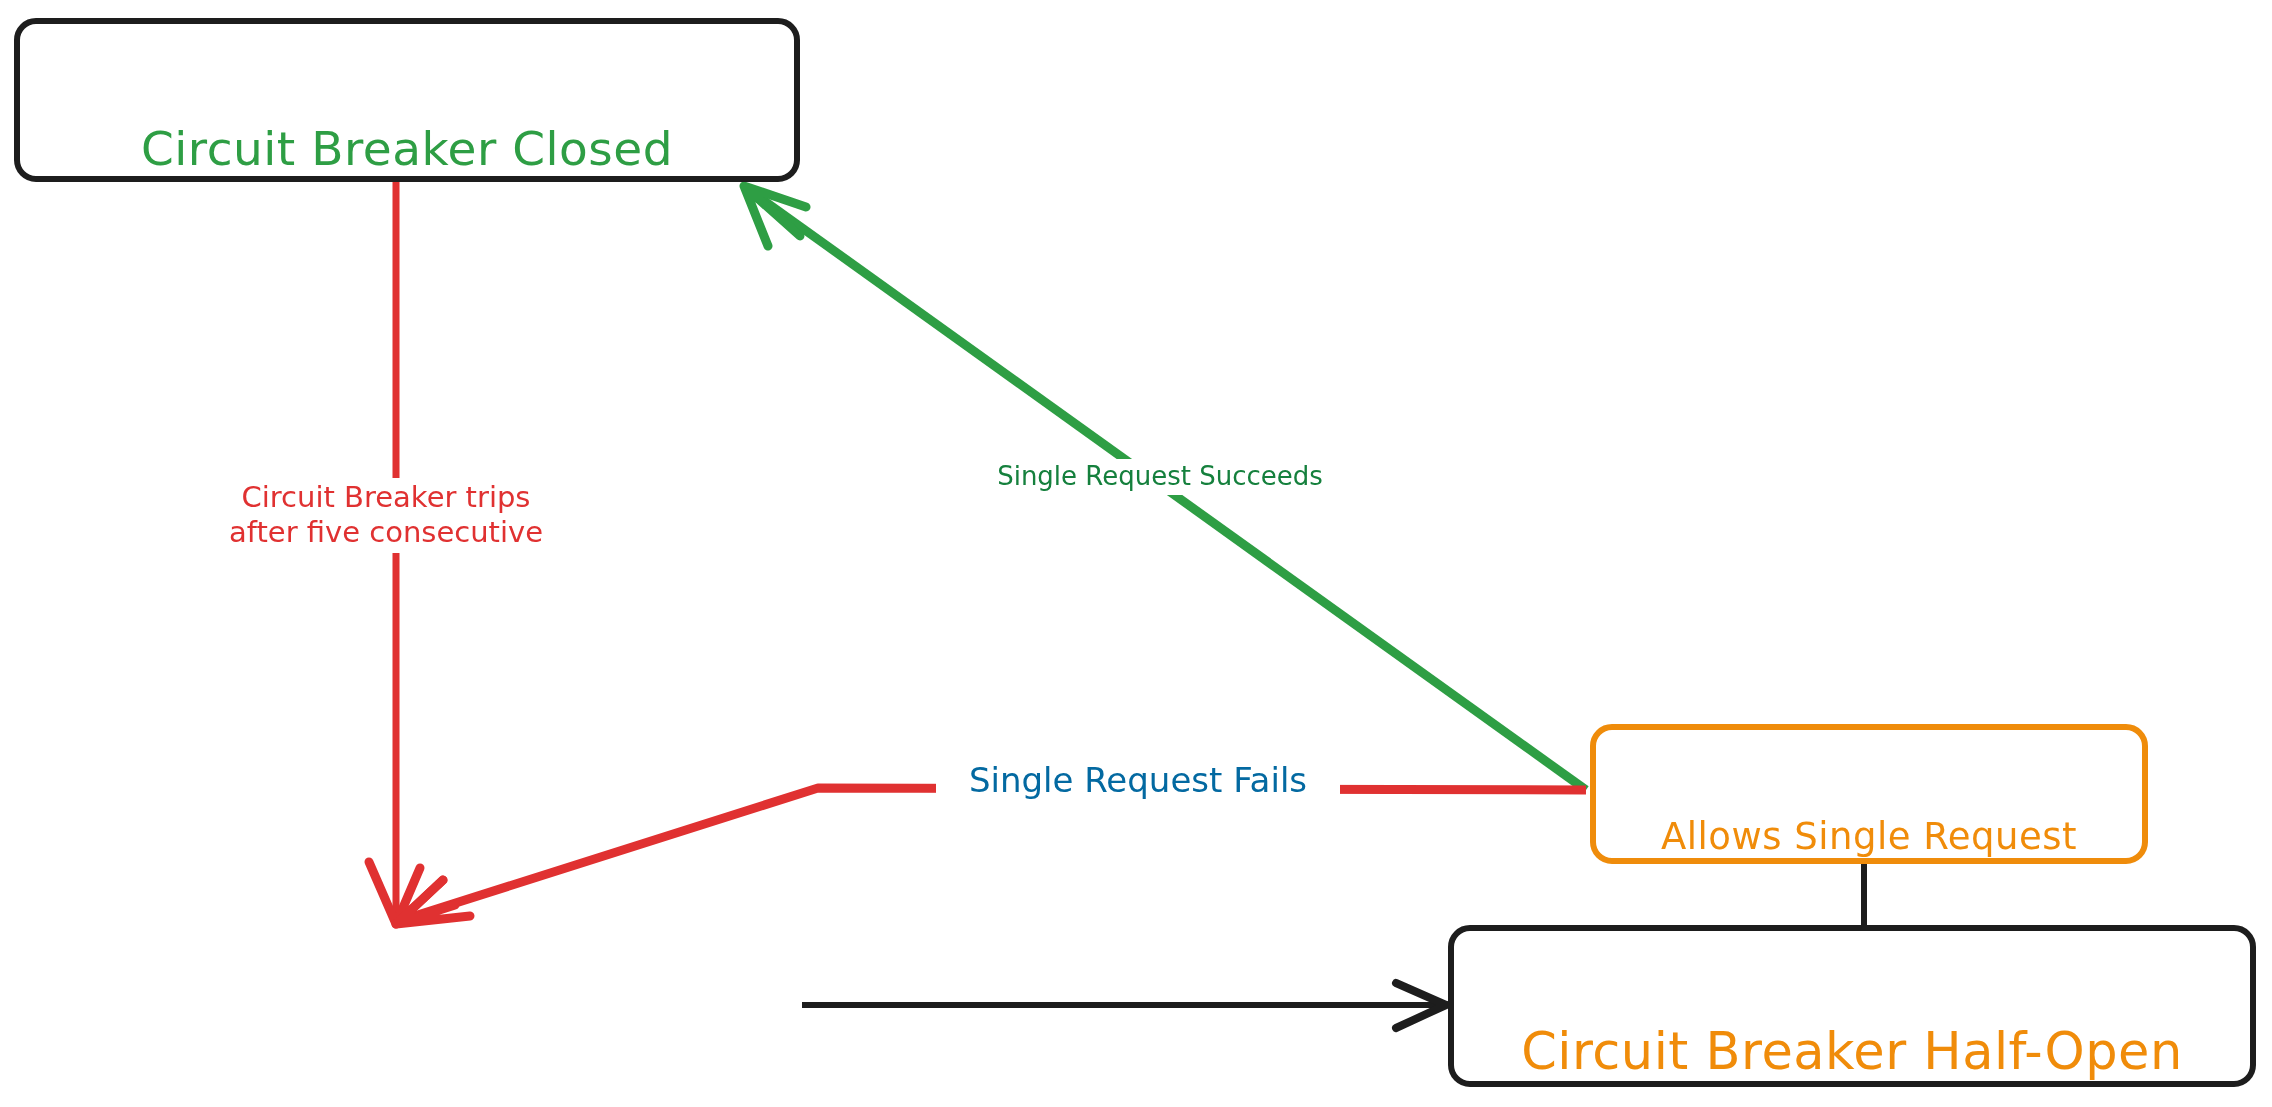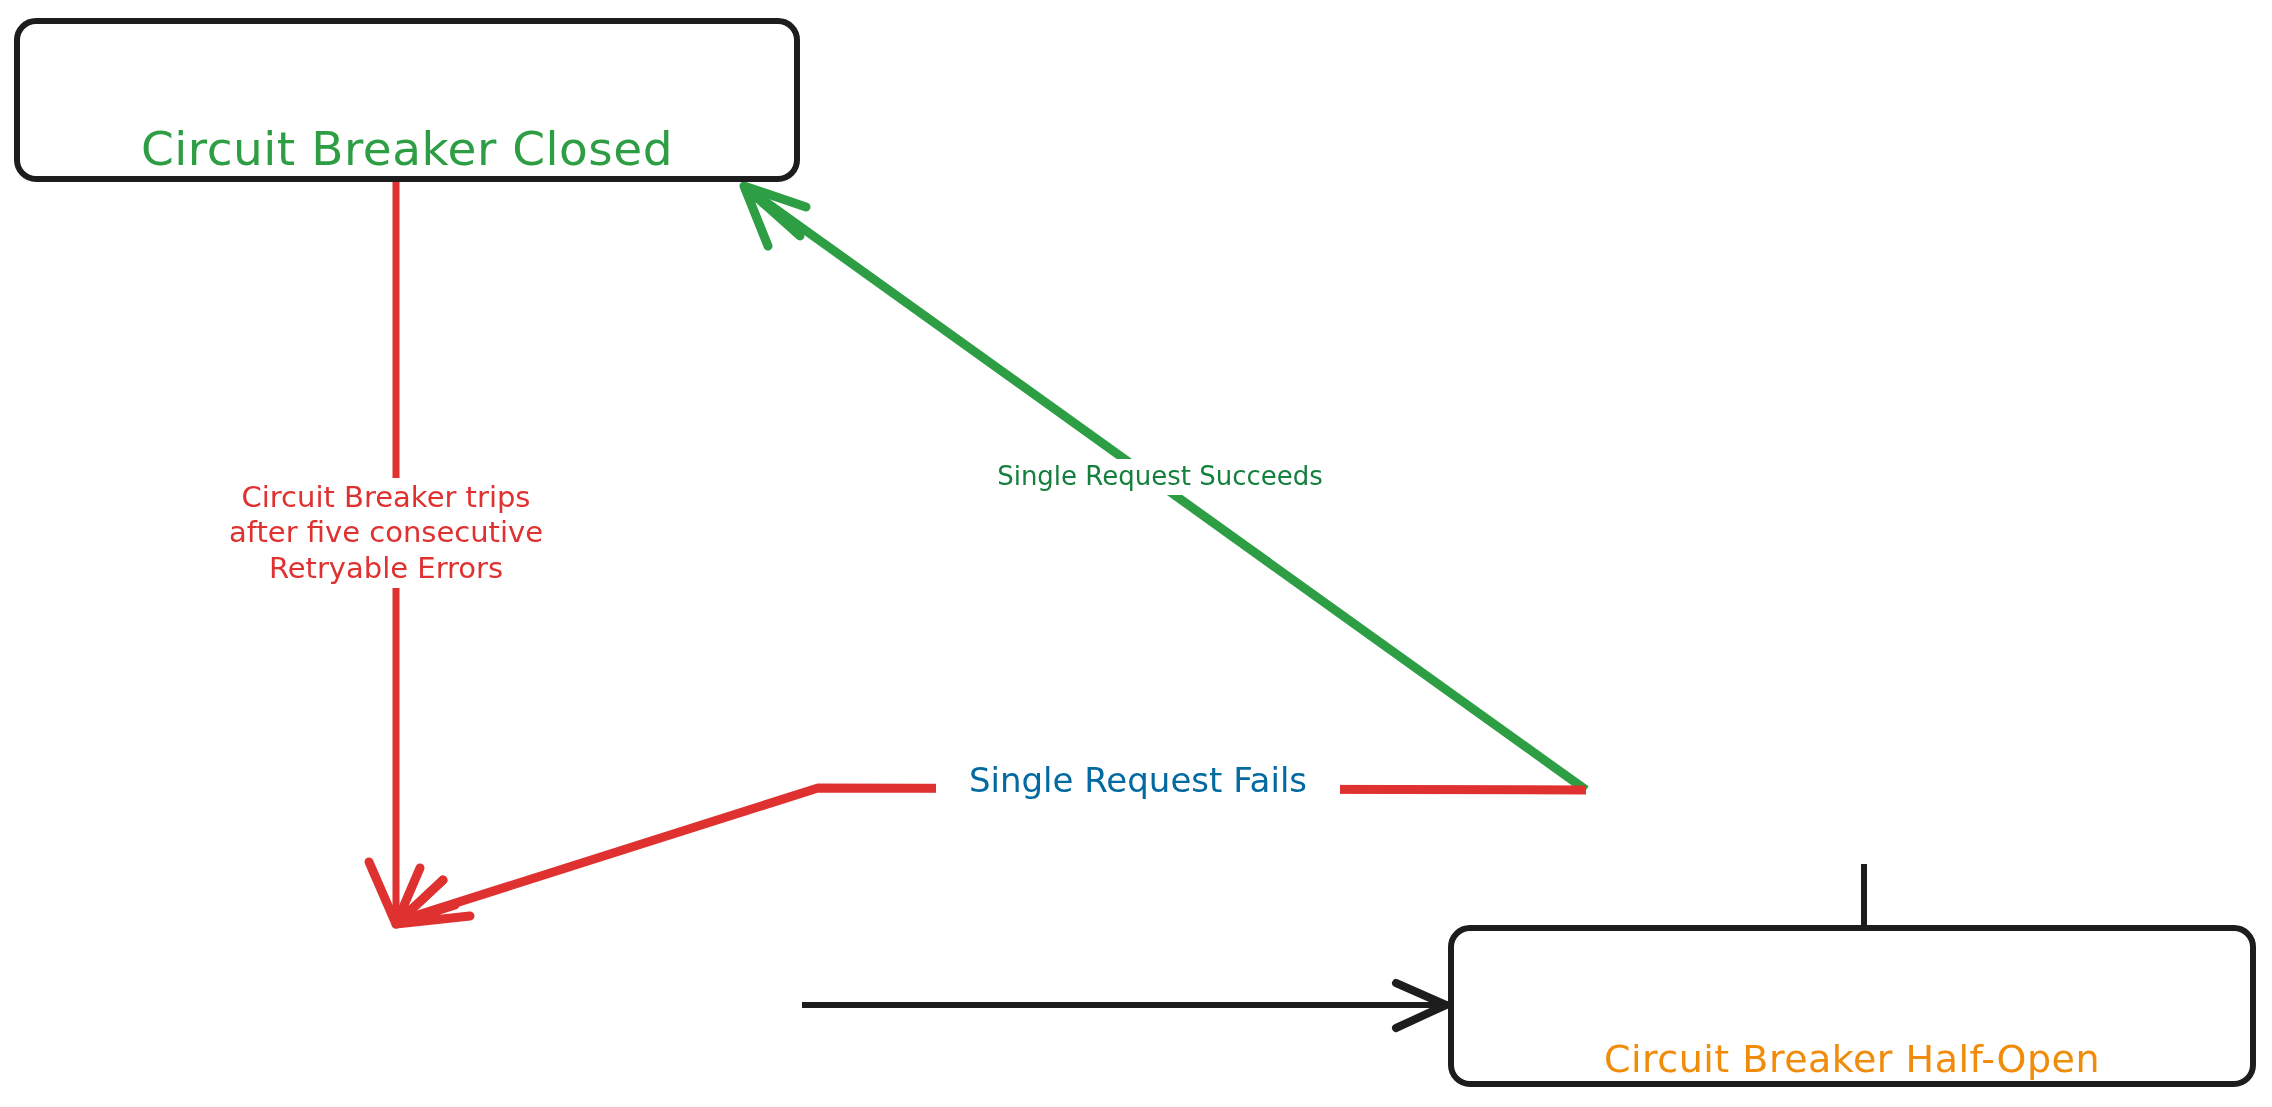--- a/index.html
+++ b/index.html
@@ -53,21 +53,21 @@
   }
 
   
   #node-closed     { left: 14px;   top: 18px;  width: 786px;  height: 164px; }
   #node-open       { left: 18px;   top: 925px; width: 782px;  height: 160px; }
   #node-halfopen   { left: 1448px; top: 925px; width: 808px;  height: 162px; }
   #node-allows     { left: 1590px; top: 724px; width: 558px;  height: 140px; }
 
   #node-closed   .node-label { color: #2e9e44; font-size: 47px; }
   #node-open     .node-label { color: #e03131; font-size: 47px; }
-  #node-halfopen .node-label { color: #f08c0a; font-size: 38px; }
+  #node-halfopen .node-label { color: #f08c0a; font-size: 51px; }
   #node-allows   .node-label { color: #f08c0a; font-size: 37px; }
 
   
   .edge-label {
     position: absolute;
     background: #ffffff;
     font-family: "DejaVu Sans", sans-serif;
     text-align: center;
     line-height: 1.22;
     white-space: nowrap;
@@ -138,25 +138,27 @@
 
   <div class="node node-black" id="node-closed">
     <span class="node-label">Circuit Breaker Closed</span>
   </div>
 
 
   <div class="node node-black" id="node-halfopen">
     <span class="node-label">Circuit Breaker Half-Open</span>
   </div>
 
+  <div class="node node-orange" id="node-allows">
+    <span class="node-label">Allows Single Request</span>
+  </div>
 
   <div class="edge-label" id="label-trip">
     <span class="lbl-line">Circuit Breaker trips</span>
     <span class="lbl-line">after five consecutive</span>
-    <span class="lbl-line">Retryable Errors</span>
   </div>
 
   <div class="edge-label" id="label-succeeds">
     <span class="lbl-line">Single Request Succeeds</span>
   </div>
 
   <div class="edge-label" id="label-fails">
     <span class="lbl-line">Single Request Fails</span>
   </div>
 

